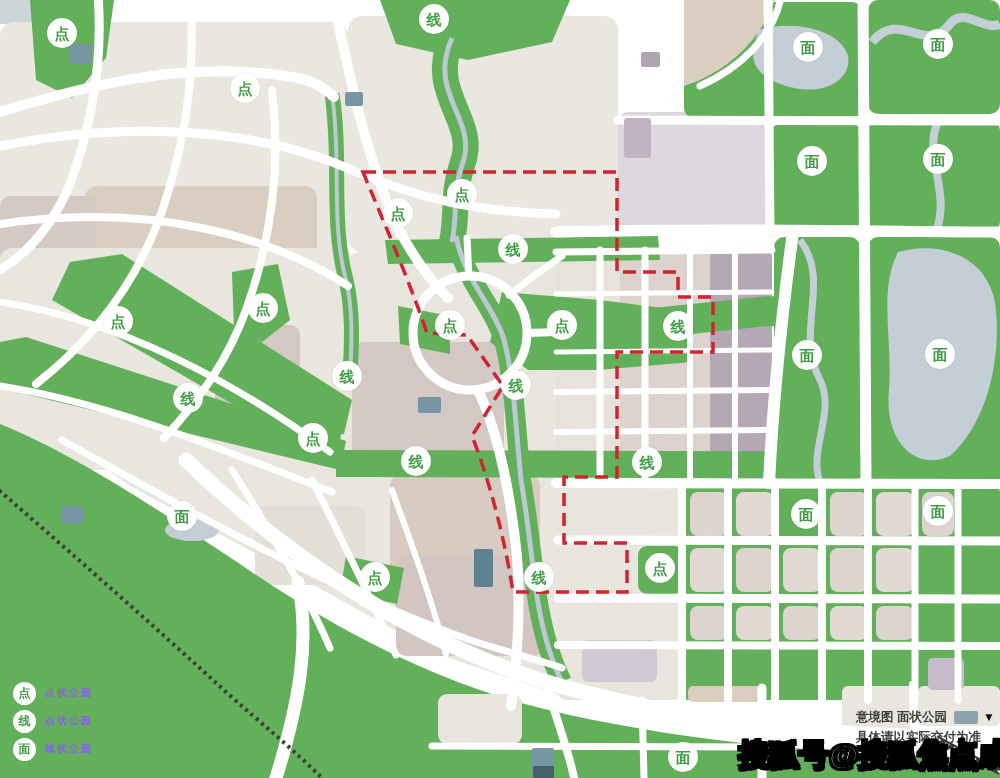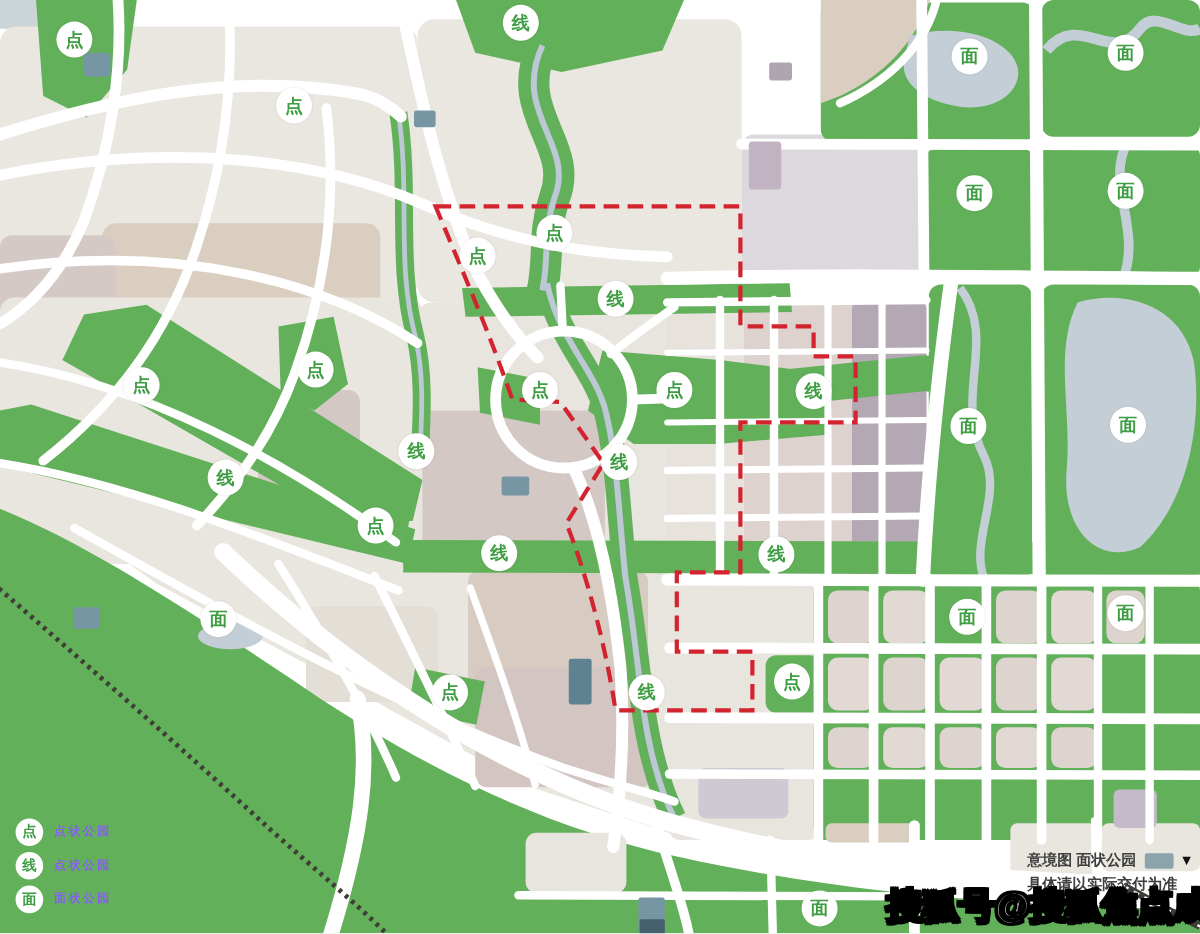--- a/index.html
+++ b/index.html
@@ -250,21 +250,21 @@
     <div class="legend-row">
       <span class="legend-badge">点</span>
       <span class="legend-label">点状公园</span>
     </div>
     <div class="legend-row">
       <span class="legend-badge">线</span>
       <span class="legend-label">点状公园</span>
     </div>
     <div class="legend-row">
       <span class="legend-badge">面</span>
-      <span class="legend-label">面状公园</span>
+      <span class="legend-label">线状公园</span>
     </div>
   </div>
 
   <div class="disclaimer">
     <div class="row1">
       <span>意境图  面状公园</span>
       <span class="swatch"></span>
       <span class="tri">▼</span>
     </div>
     <div>具体请以实际交付为准</div>

